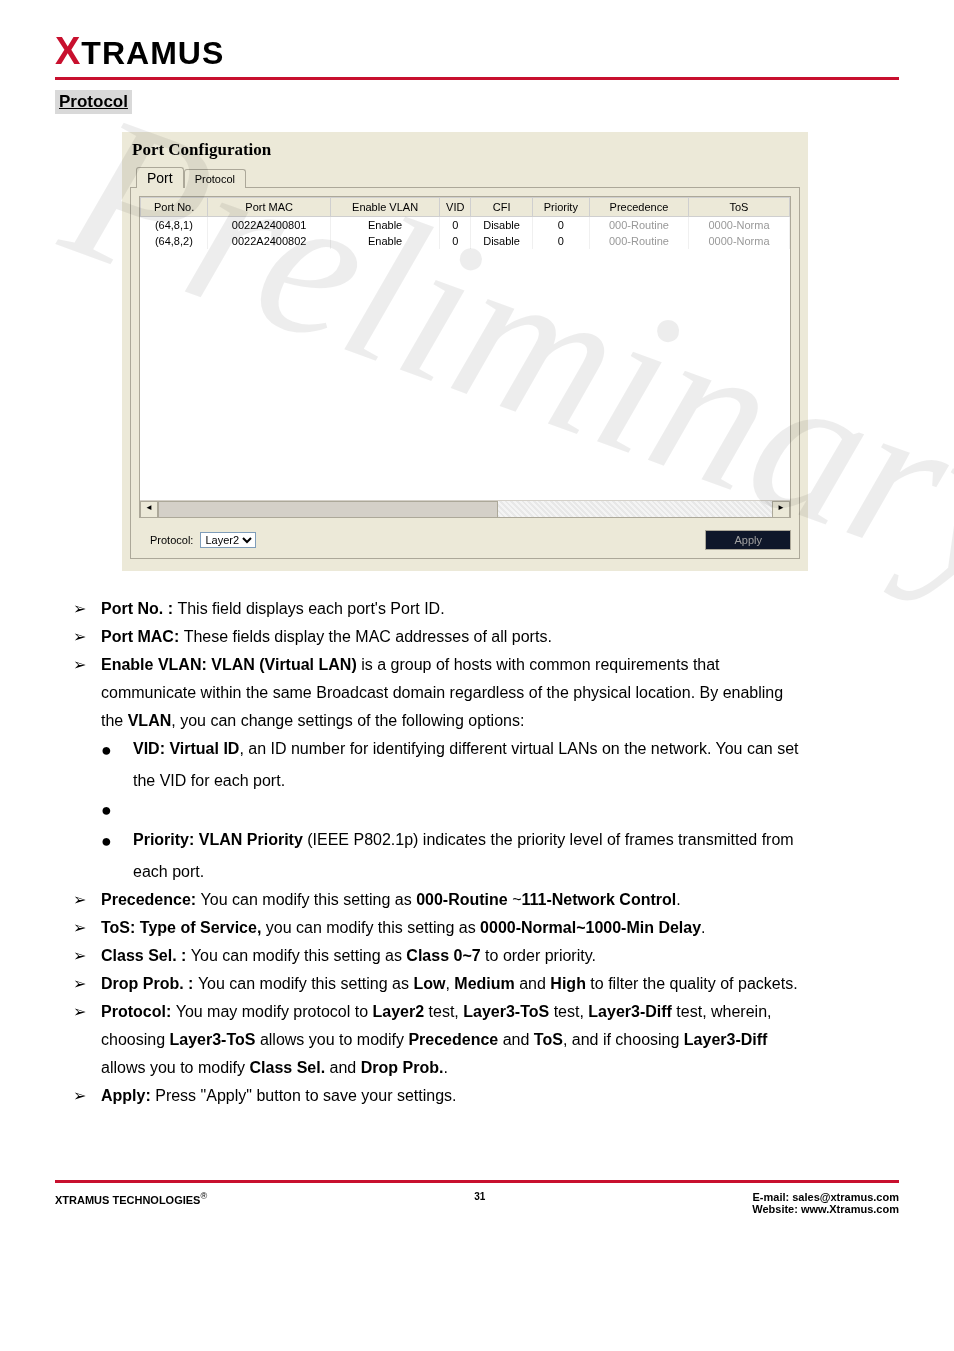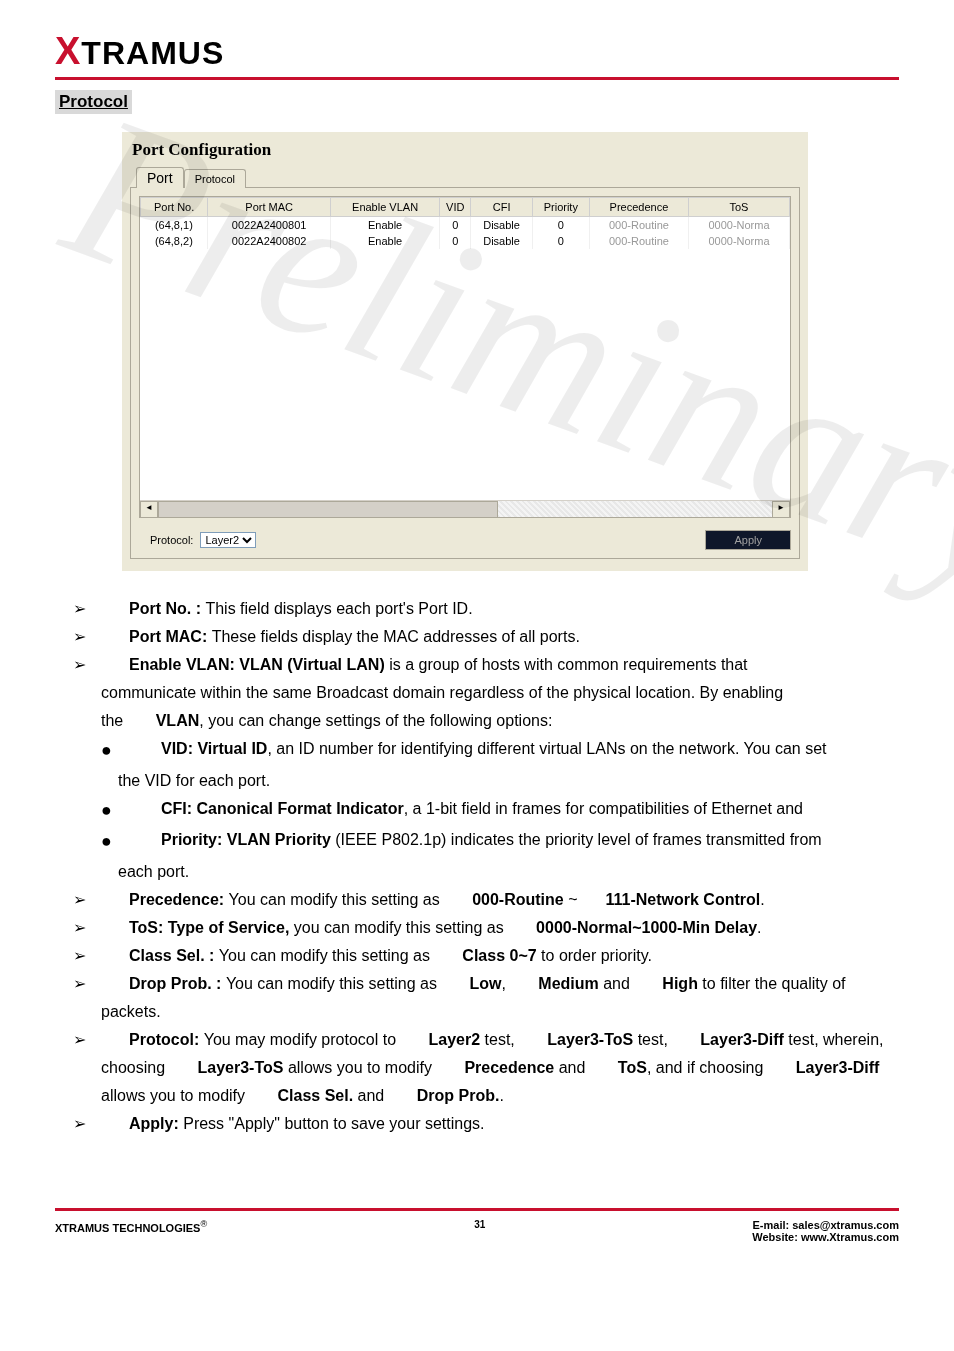--- a/index.html
+++ b/index.html
@@ -181,23 +181,23 @@
   }
   .content-list .li2 .bullet {
     width: 32px;
     flex-shrink: 0;
     font-size: 18px;
   }
   .content-list .cont {
     margin-left: 28px;
   }
   .content-list .cont2 {
-    margin-left: 45px;
-  }
-  .content-list b { font-weight: bold; margin-left: 28px; }
+    margin-left: 60px;
+  }
+  .content-list b { font-weight: bold; }
   .hr-footer {
     border: none;
     border-top: 3px solid #c8102e;
     margin: 70px 0 8px 0;
   }
   .footer {
     display: flex;
     justify-content: space-between;
     font-size: 11px;
   }
@@ -311,21 +311,20 @@
     <div class="cont">communicate within the same Broadcast domain regardless of the physical location. By enabling</div>
     <div class="cont"><span>the </span><b>VLAN</b><span>, you can change settings of the following options:</span></div>
 
     <div class="li2">
         <span class="bullet">●</span>
         <span><b>VID: Virtual ID</b><span>, an ID number for identifying different virtual LANs on the network. You can set</span></span>
       </div>
     <div class="cont2">the VID for each port.</div>
     <div class="li2">
         <span class="bullet">●</span>
-        <span><b>CFI: Canonical Format Indicator</b><span>, a 1-bit field in frames for compatibilities of Ethernet and</span></span>
       </div>
     <div class="li2">
         <span class="bullet">●</span>
         <span><b>Priority: VLAN Priority </b><span>(IEEE P802.1p) indicates the priority level of frames transmitted from</span></span>
       </div>
     <div class="cont2">each port.</div>
 
     <div class="li1">
         <span class="bullet">➢</span>
         <span><b>Precedence: </b><span>You can modify this setting as </span><b>000-Routine </b><span>~</span><b>111-Network Control</b><span>.</span></span>

